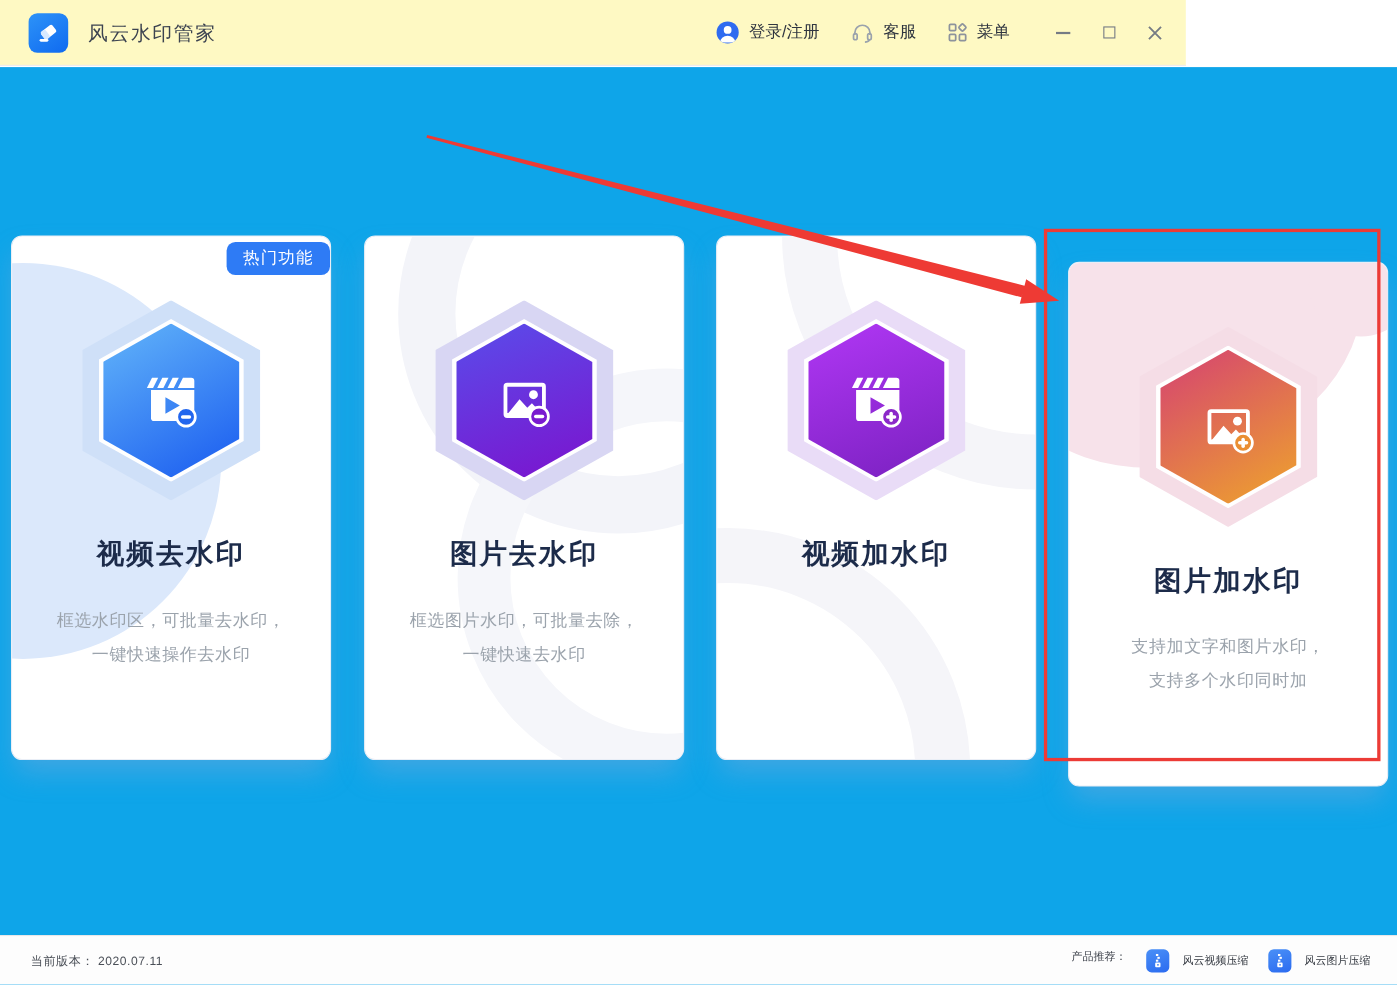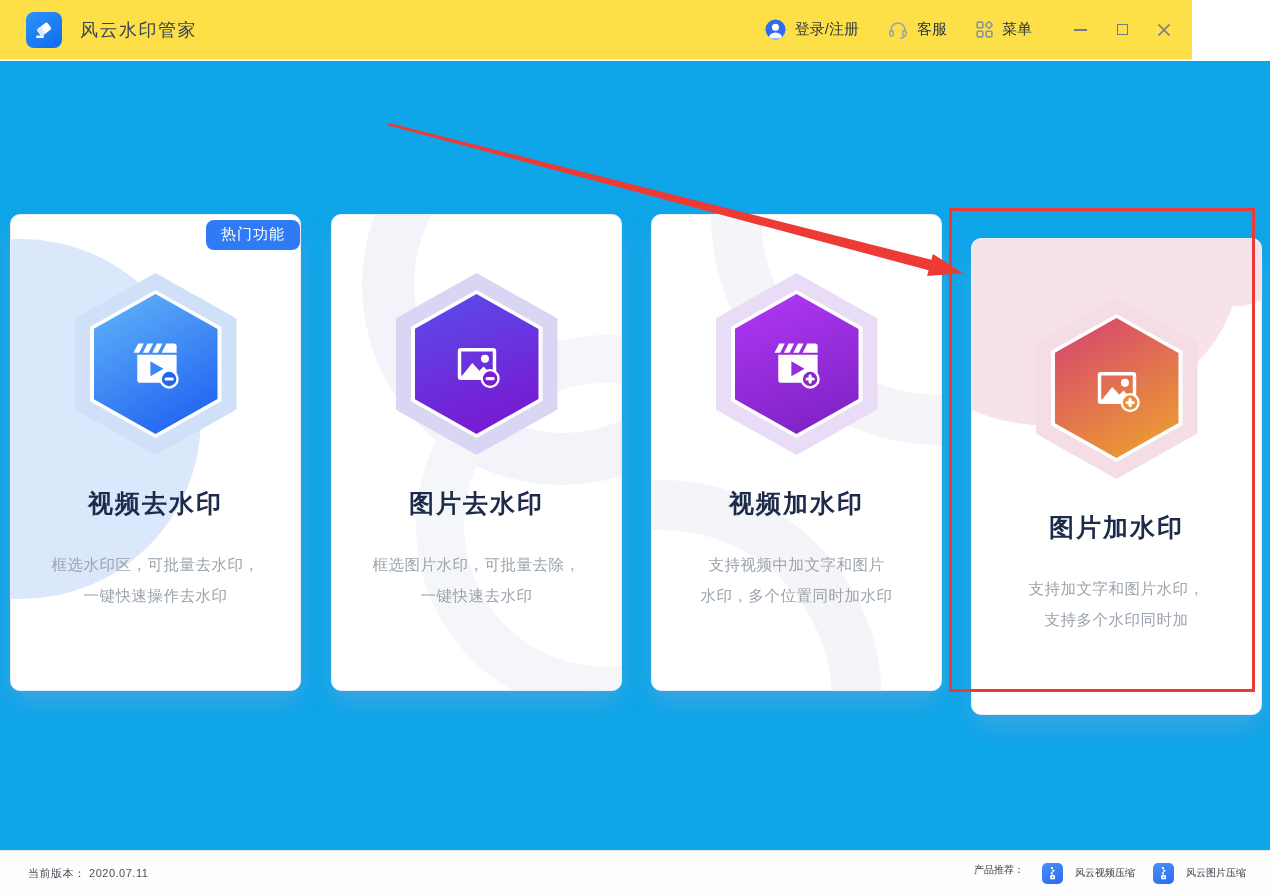--- a/index.html
+++ b/index.html
@@ -1,20 +1,20 @@
 <!DOCTYPE html>
 <html><head>
 <meta charset="utf-8">
 <style>
   * { margin:0; padding:0; box-sizing:border-box; }
   html,body { width:1270px; height:895px; overflow:hidden; }
   body { font-family:"Liberation Sans","DejaVu Sans",sans-serif; background:#fff; position:relative; }
 
   
-  .titlebar { position:absolute; top:0; left:0; width:1192px; height:60px; background:#fde047;
+  .titlebar { position:absolute; top:0; left:0; width:1078px; height:60px; background:#fef9c3;
               border-bottom:1px solid #ececee; display:flex; align-items:center; justify-content:space-between;
               padding:0 20px 0 26px; z-index:60;text-align:right; }
   .brand { display:flex; align-items:center; gap:18px; }
   .app-icon { width:36px; height:36px; border-radius:8px; background:linear-gradient(145deg,#2d93f8,#0f6af0);
               display:flex; align-items:center; justify-content:center; }
   .app-title { font-size:18px; color:#3c4350; letter-spacing:1.5px; }
   .titlebar-right { display:flex; align-items:center; gap:28px; }
   .tb-item { display:flex; align-items:center; gap:8px; font-size:15px; color:#2f3540; cursor:pointer; }
   .win-controls { display:flex; align-items:center; gap:26px; margin-left:12px; }
   .win-btn { width:16px; height:16px; display:flex; align-items:center; justify-content:center; cursor:pointer; }
@@ -216,24 +216,20 @@
             <path fill-rule="evenodd" d="M12 22 h42 v27 a3 3 0 0 1 -3 3 h-36 a3 3 0 0 1 -3 -3 z M26 29 v16 l14 -8 z"></path>
           </g>
           <circle cx="46" cy="48" r="9" fill="#8b28c9" stroke="#fff" stroke-width="2.6"></circle>
           <rect x="41" y="46.3" width="10" height="3.4" rx="1.7" fill="#fff"></rect>
           <rect x="44.3" y="43" width="3.4" height="10" rx="1.7" fill="#fff"></rect>
         </svg>
       </div>
         </div>
     </div>
     <h2 class="card-title">视频加水印</h2>
-    <p class="card-desc">
-      <span>支持视频中加文字和图片</span><br>
-      <span>水印，多个位置同时加水印</span>
-    </p>
   </section>
 
   <section class="card card-4">
     <div class="decor blob-pink"></div>
     <div class="decor blob-pink2"></div>
     <div class="hexgroup">
       <div class="hex hexback hb4"></div>
       <div class="hex hexwhite">
           <div class="hex hexfill hf4">
         <svg width="60" height="60" viewBox="0 0 64 64">

